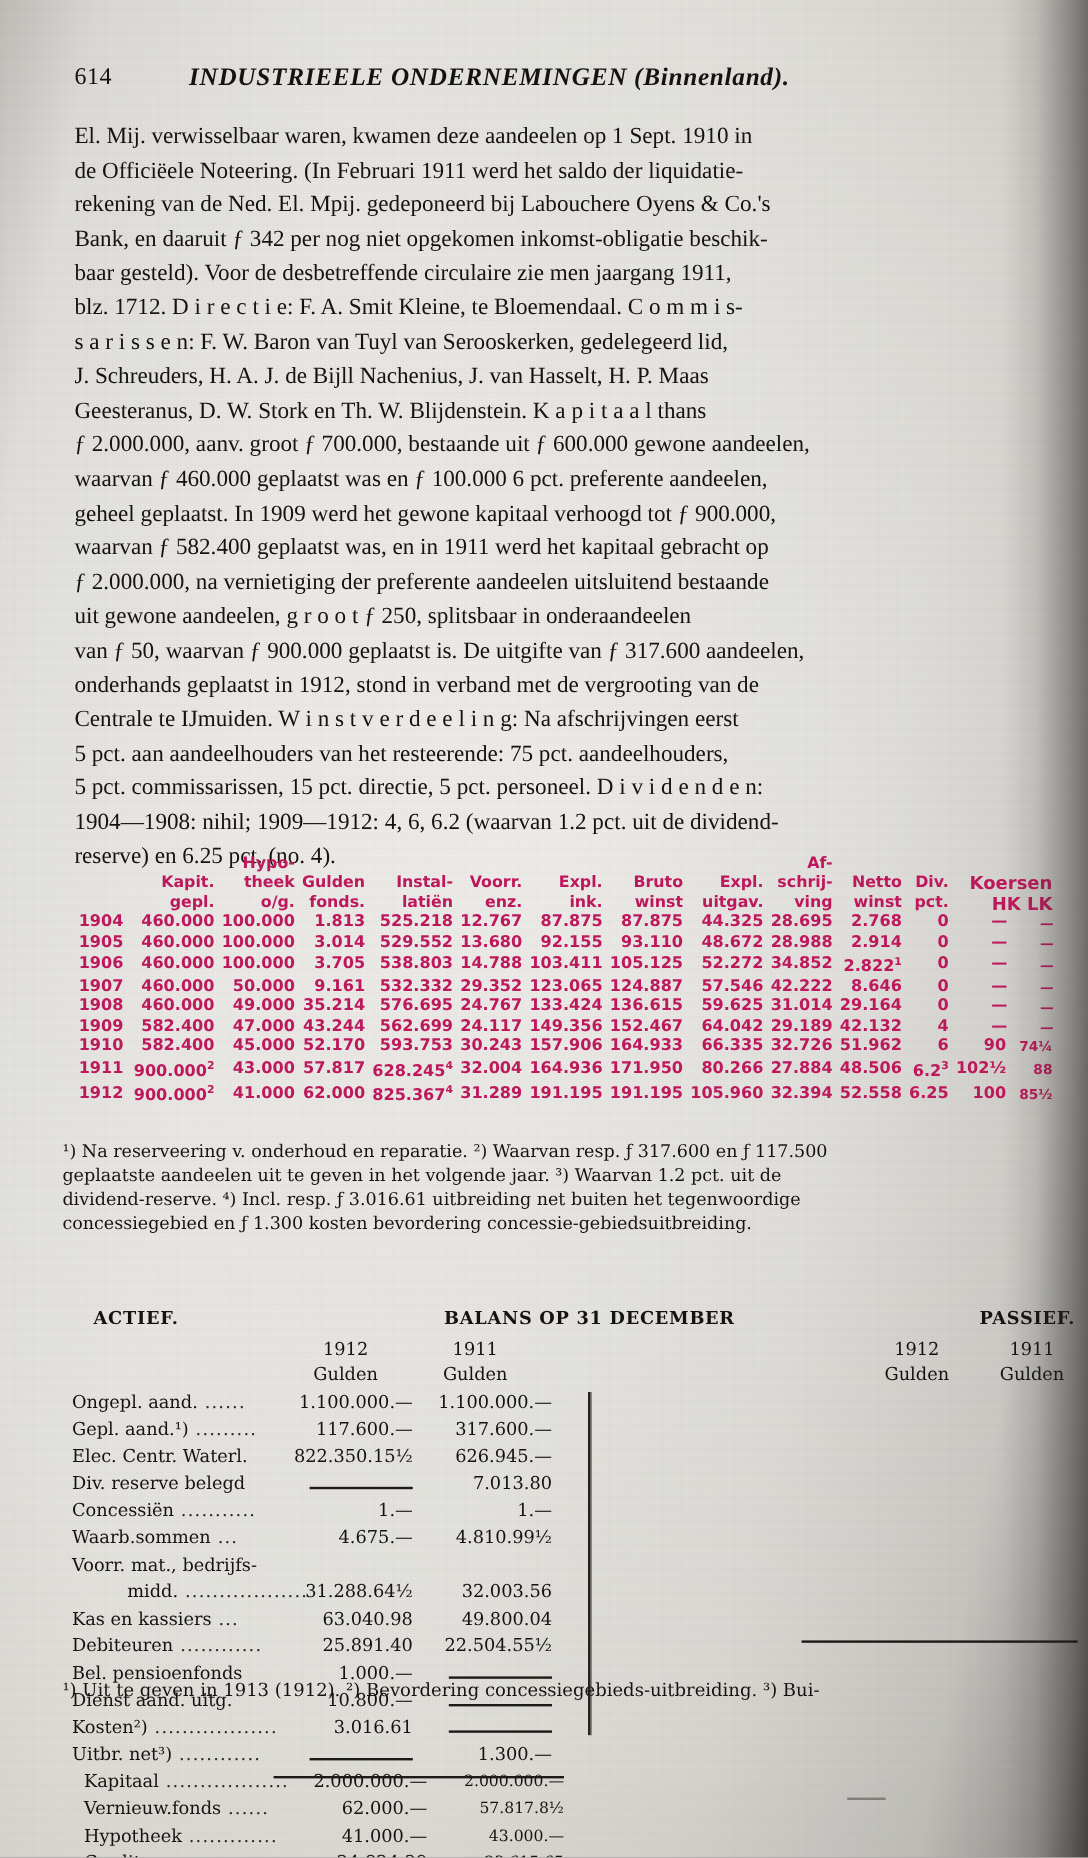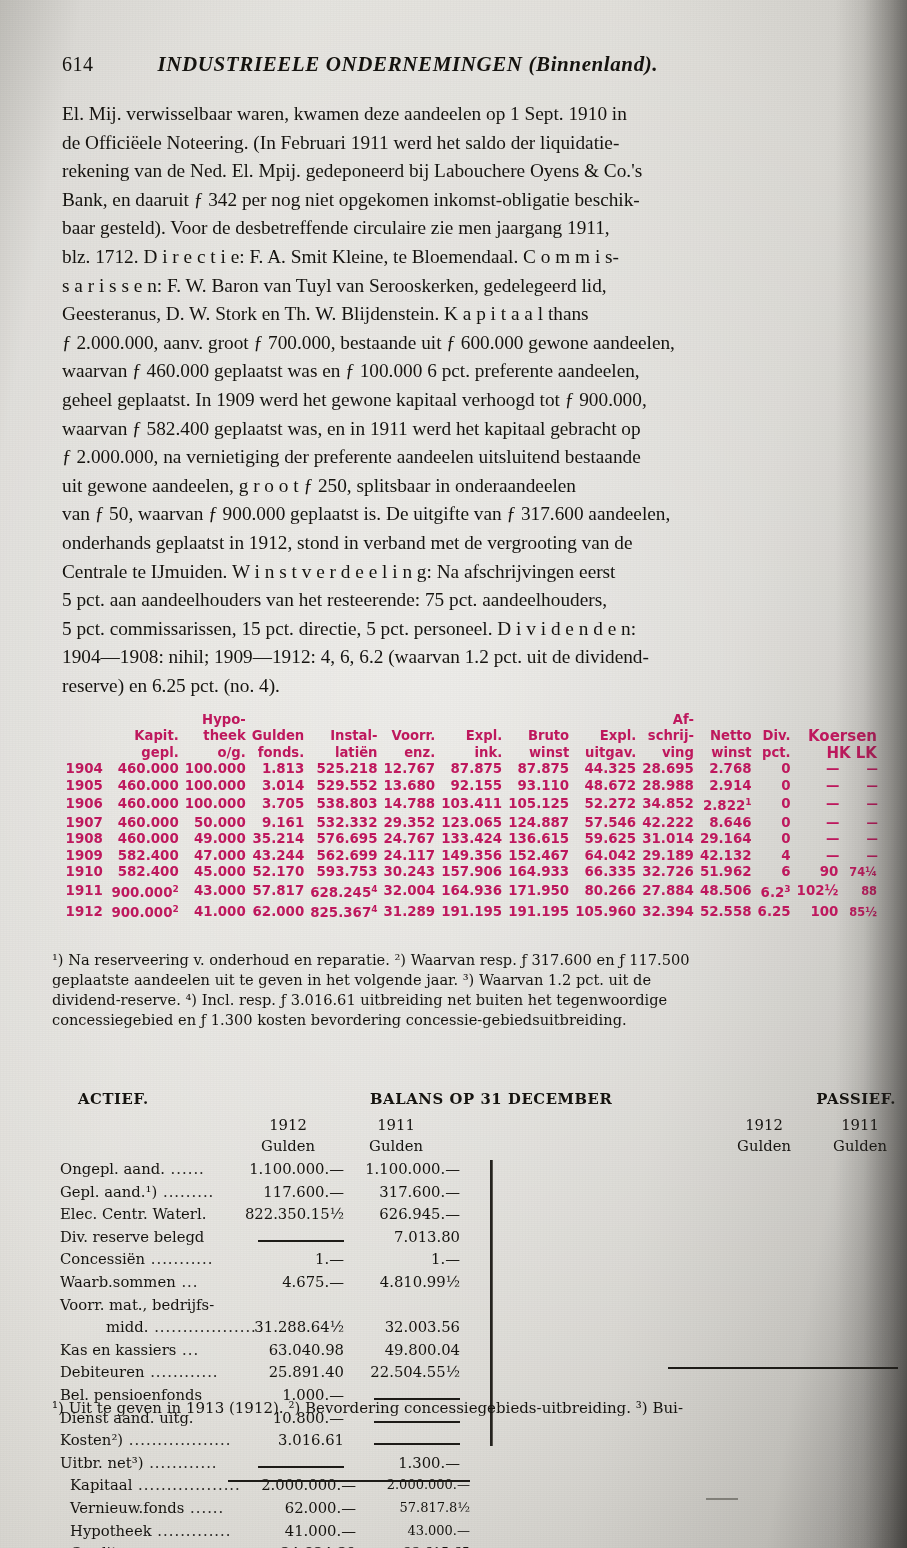--- a/index.html
+++ b/index.html
@@ -210,20 +210,21 @@
     </div>
 
     <div class="body-block" id="body-lines">
         <span class="ln">El. Mij. verwisselbaar waren, kwamen deze aandeelen op 1 Sept. 1910 in</span>
         <span class="ln">de Officiëele Noteering. (In Februari 1911 werd het saldo der liquidatie-</span>
         <span class="ln">rekening van de Ned. El. Mpij. gedeponeerd bij Labouchere Oyens &amp; Co.'s</span>
         <span class="ln">Bank, en daaruit ƒ 342 per nog niet opgekomen inkomst-obligatie beschik-</span>
         <span class="ln">baar gesteld). Voor de  desbetreffende circulaire  zie men jaargang 1911,</span>
         <span class="ln">blz. 1712. D i r e c t i e: F. A. Smit Kleine, te Bloemendaal. C o m m i s-</span>
         <span class="ln">s a r i s s e n:  F. W. Baron van Tuyl van Serooskerken, gedelegeerd lid,</span>
+        <span class="ln">J. Schreuders, H. A. J. de Bijll Nachenius, J. van Hasselt, H. P. Maas</span>
         <span class="ln">Geesteranus, D. W. Stork en Th. W. Blijdenstein. K a p i t a a l  thans</span>
         <span class="ln">ƒ 2.000.000, aanv. groot ƒ 700.000, bestaande uit ƒ 600.000 gewone aandeelen,</span>
         <span class="ln">waarvan ƒ 460.000 geplaatst was en ƒ 100.000 6 pct. preferente aandeelen,</span>
         <span class="ln">geheel geplaatst. In 1909 werd het gewone kapitaal verhoogd tot ƒ 900.000,</span>
         <span class="ln">waarvan ƒ 582.400 geplaatst was, en in 1911 werd het kapitaal gebracht op</span>
         <span class="ln">ƒ 2.000.000, na vernietiging der preferente aandeelen uitsluitend bestaande</span>
         <span class="ln">uit gewone aandeelen,  g r o o t  ƒ 250, splitsbaar in onderaandeelen</span>
         <span class="ln">van ƒ 50, waarvan ƒ 900.000 geplaatst is. De uitgifte van ƒ 317.600 aandeelen,</span>
         <span class="ln">onderhands geplaatst in 1912, stond in verband met de vergrooting van de</span>
         <span class="ln">Centrale te IJmuiden. W i n s t v e r d e e l i n g:  Na afschrijvingen eerst</span>

